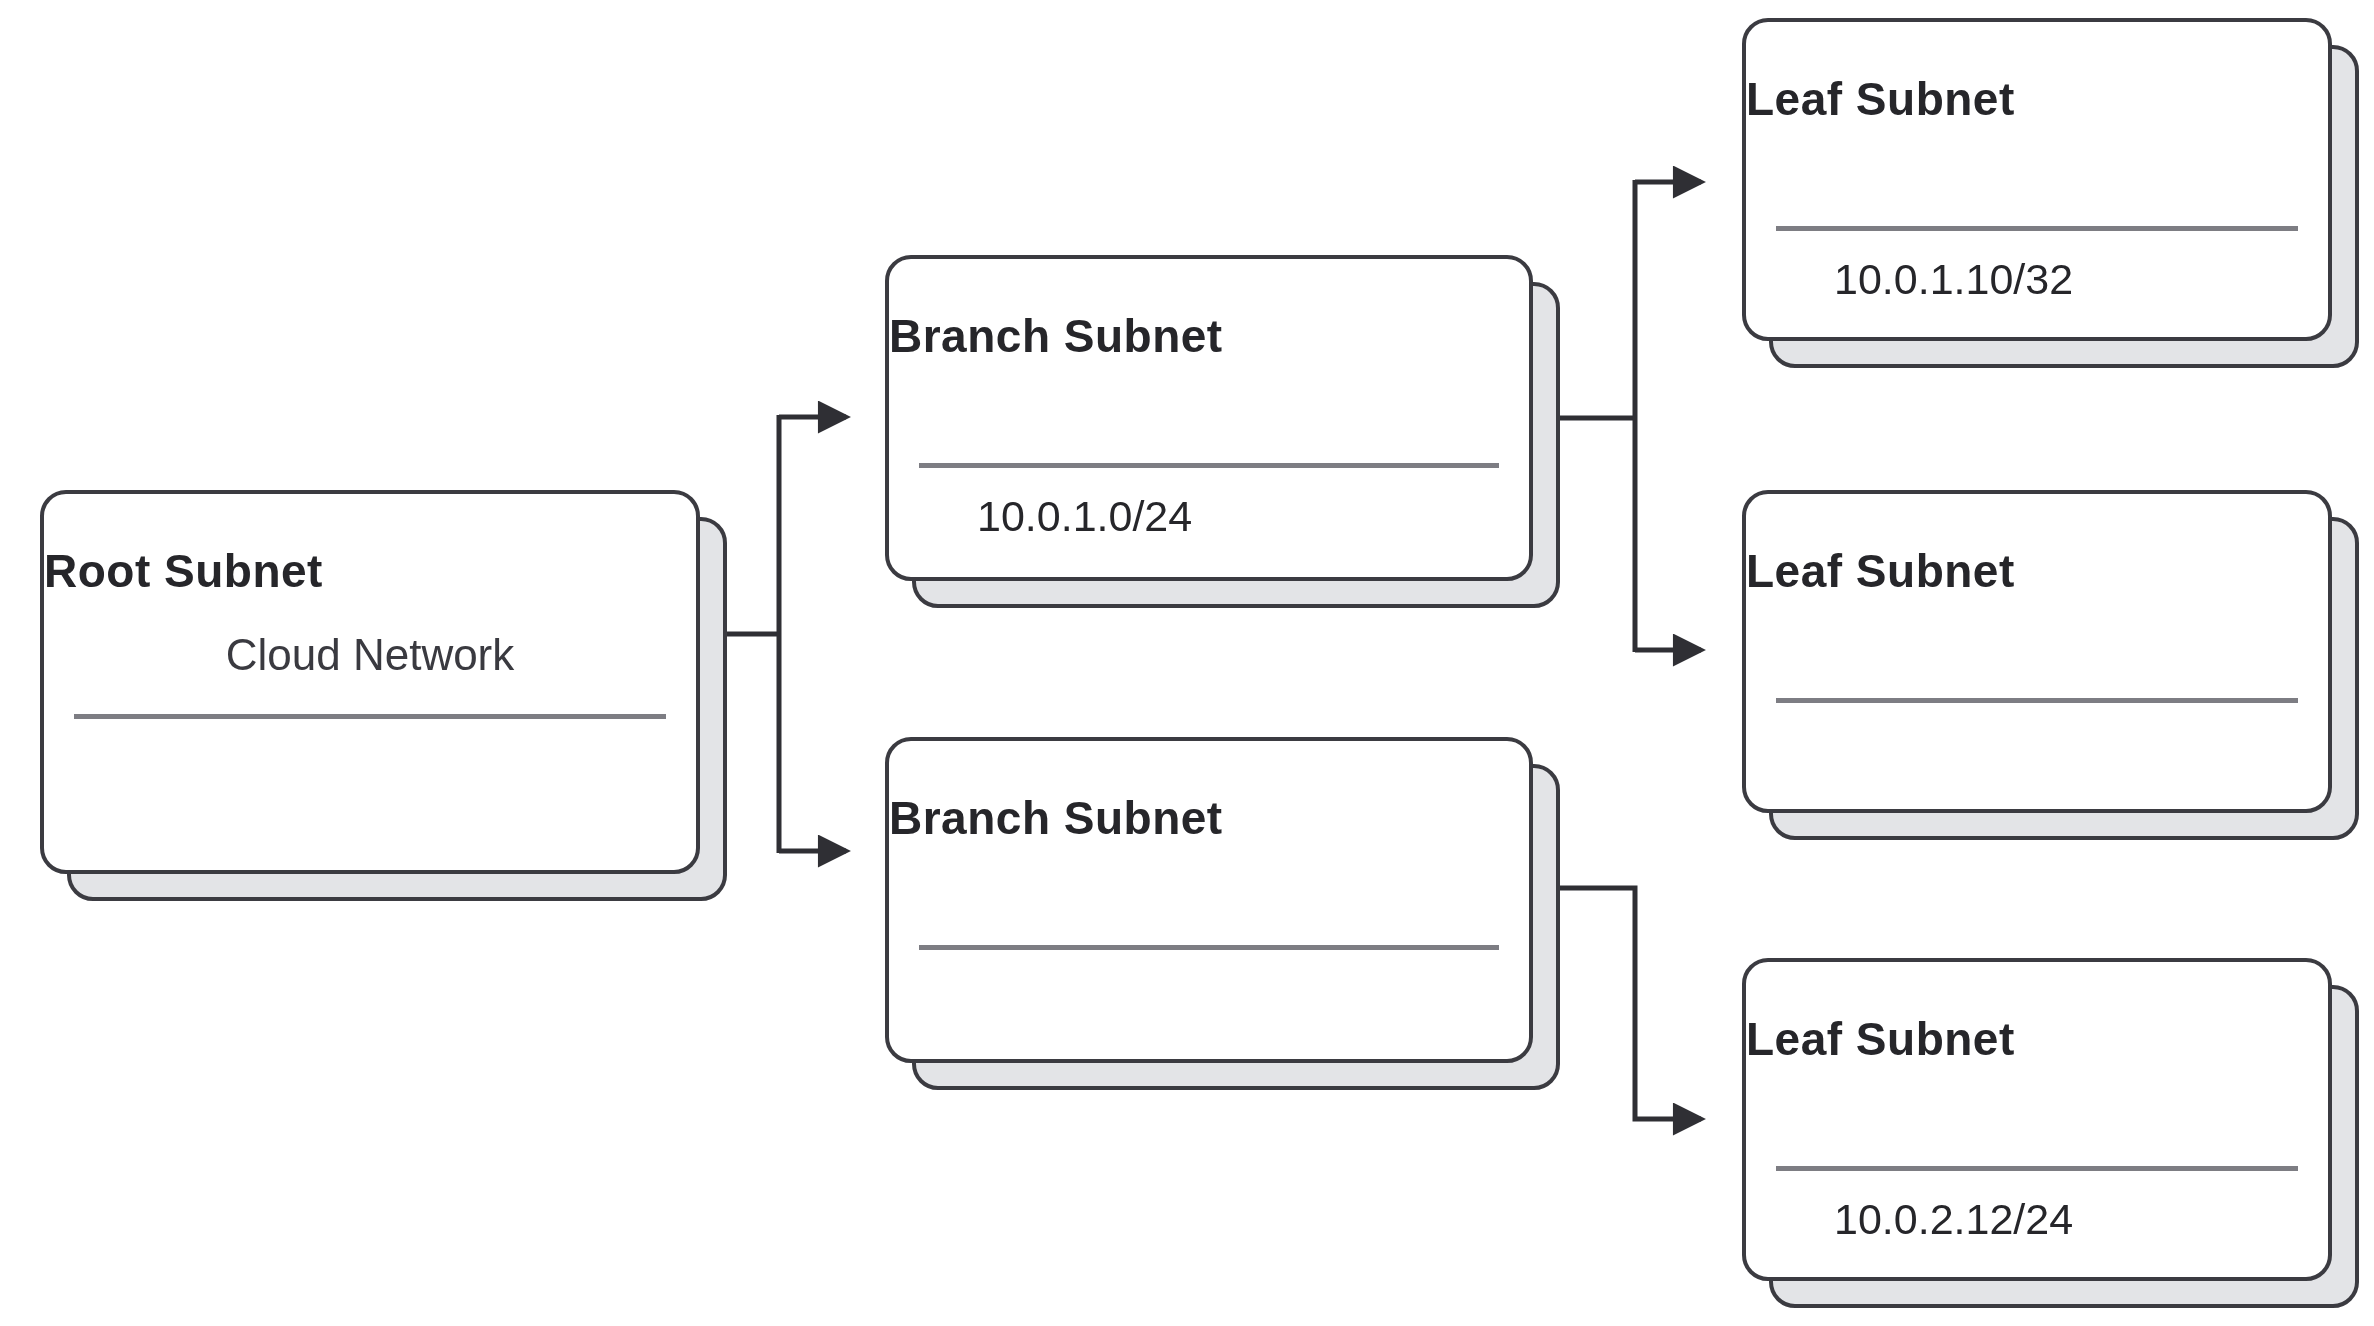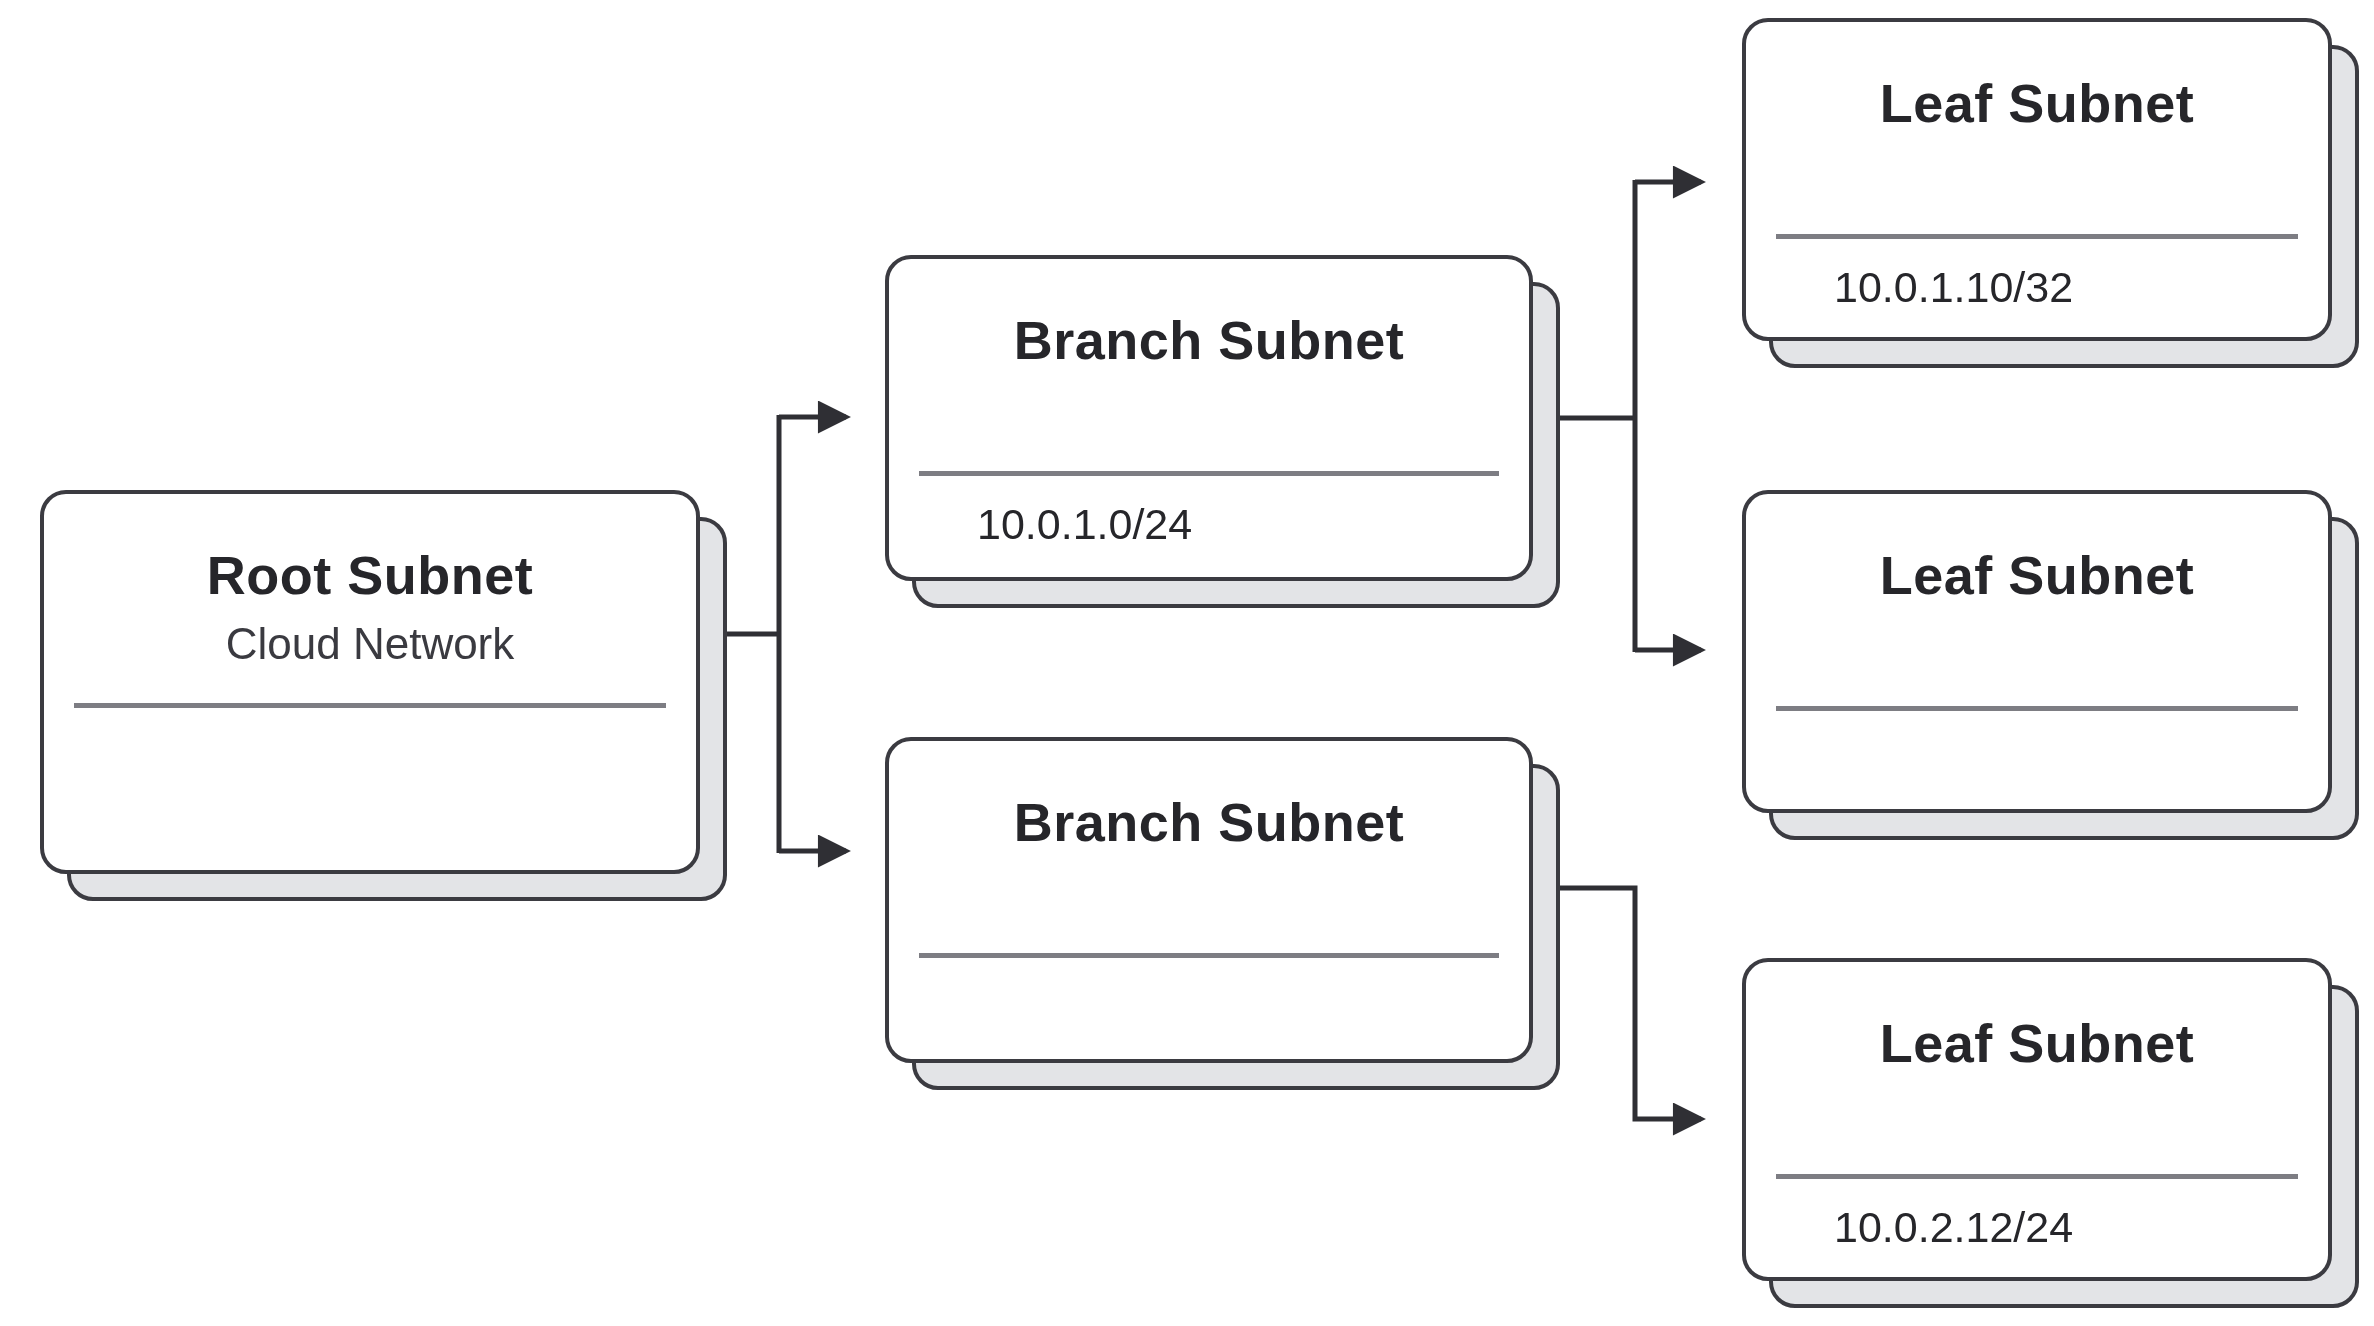--- a/index.html
+++ b/index.html
@@ -37,28 +37,27 @@
     left: 0; top: 0; right: 0; bottom: 0;
     background: #ffffff;
     border: 4px solid #3b3b41;
     border-radius: 26px;
     box-sizing: border-box;
     display: flex;
     flex-direction: column;
   }
   .node .title {
     margin-top: 50px;
-    text-align: center;
-    font-size: 54px;
+    font-size: 46px;
     font-weight: 700;
     color: #26262a;
     letter-spacing: 0.5px;
   }
   .node .subtitle {
-    margin-top: 13px;
+    margin-top: 32px;
     text-align: center;
     font-size: 44px;
     font-weight: 400;
     color: #3a3a40;
   }
   .node .divider {
     height: 0;
     border-top: 5px solid #7d7d83;
     margin-left: 30px;
     margin-right: 30px;

